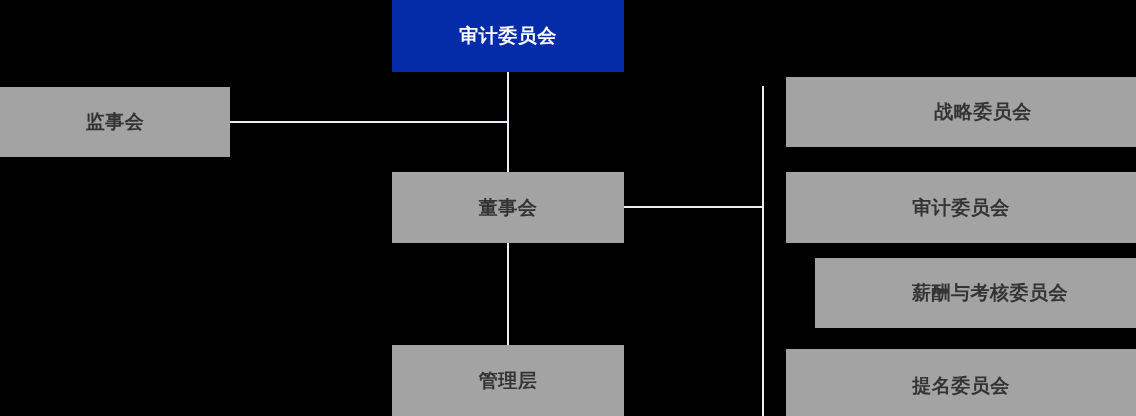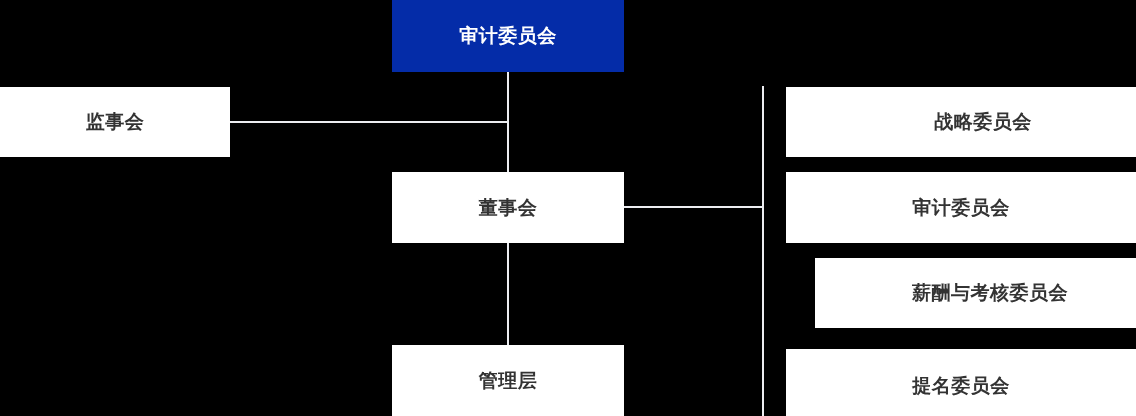--- a/index.html
+++ b/index.html
@@ -24,21 +24,21 @@
     font-size: 19px;
     font-weight: 700;
     letter-spacing: 0.5px;
     white-space: nowrap;
   }
   .node--primary {
     background: #042CA8;
     color: #FFFFFF;
   }
   .node--light {
-    background: #ffffff;
+    background: #a3a3a3;
     color: #333333;
   }
   .line {
     position: absolute;
     background: #ECEDF1;
   }
   .line--v { width: 2px; }
   .line--h { height: 2px; }
 </style>
 </head>
@@ -61,21 +61,21 @@
   </div>
 
   <div class="node node--light" style="left:392px; top:345px; width:232px; height:71px;">
     <span>管理层</span>
   </div>
 
   <div class="node node--light" style="left:392px; top:172px; width:232px; height:71px;">
     <span>董事会</span>
   </div>
 
-  <div class="node node--light" style="left:786px; top:87px; width:350px; height:70px;padding-left:44px;">
+  <div class="node node--light" style="left:786px; top:77px; width:350px; height:70px;padding-left:44px;">
     <span>战略委员会</span>
   </div>
 
   <div class="node node--light" style="left:786px; top:172px; width:350px; height:71px;">
     <span>审计委员会</span>
   </div>
 
   <div class="node node--light" style="left:786px; top:258px; width:350px; height:70px;margin-left:29px;">
     <span>薪酬与考核委员会</span>
   </div>

